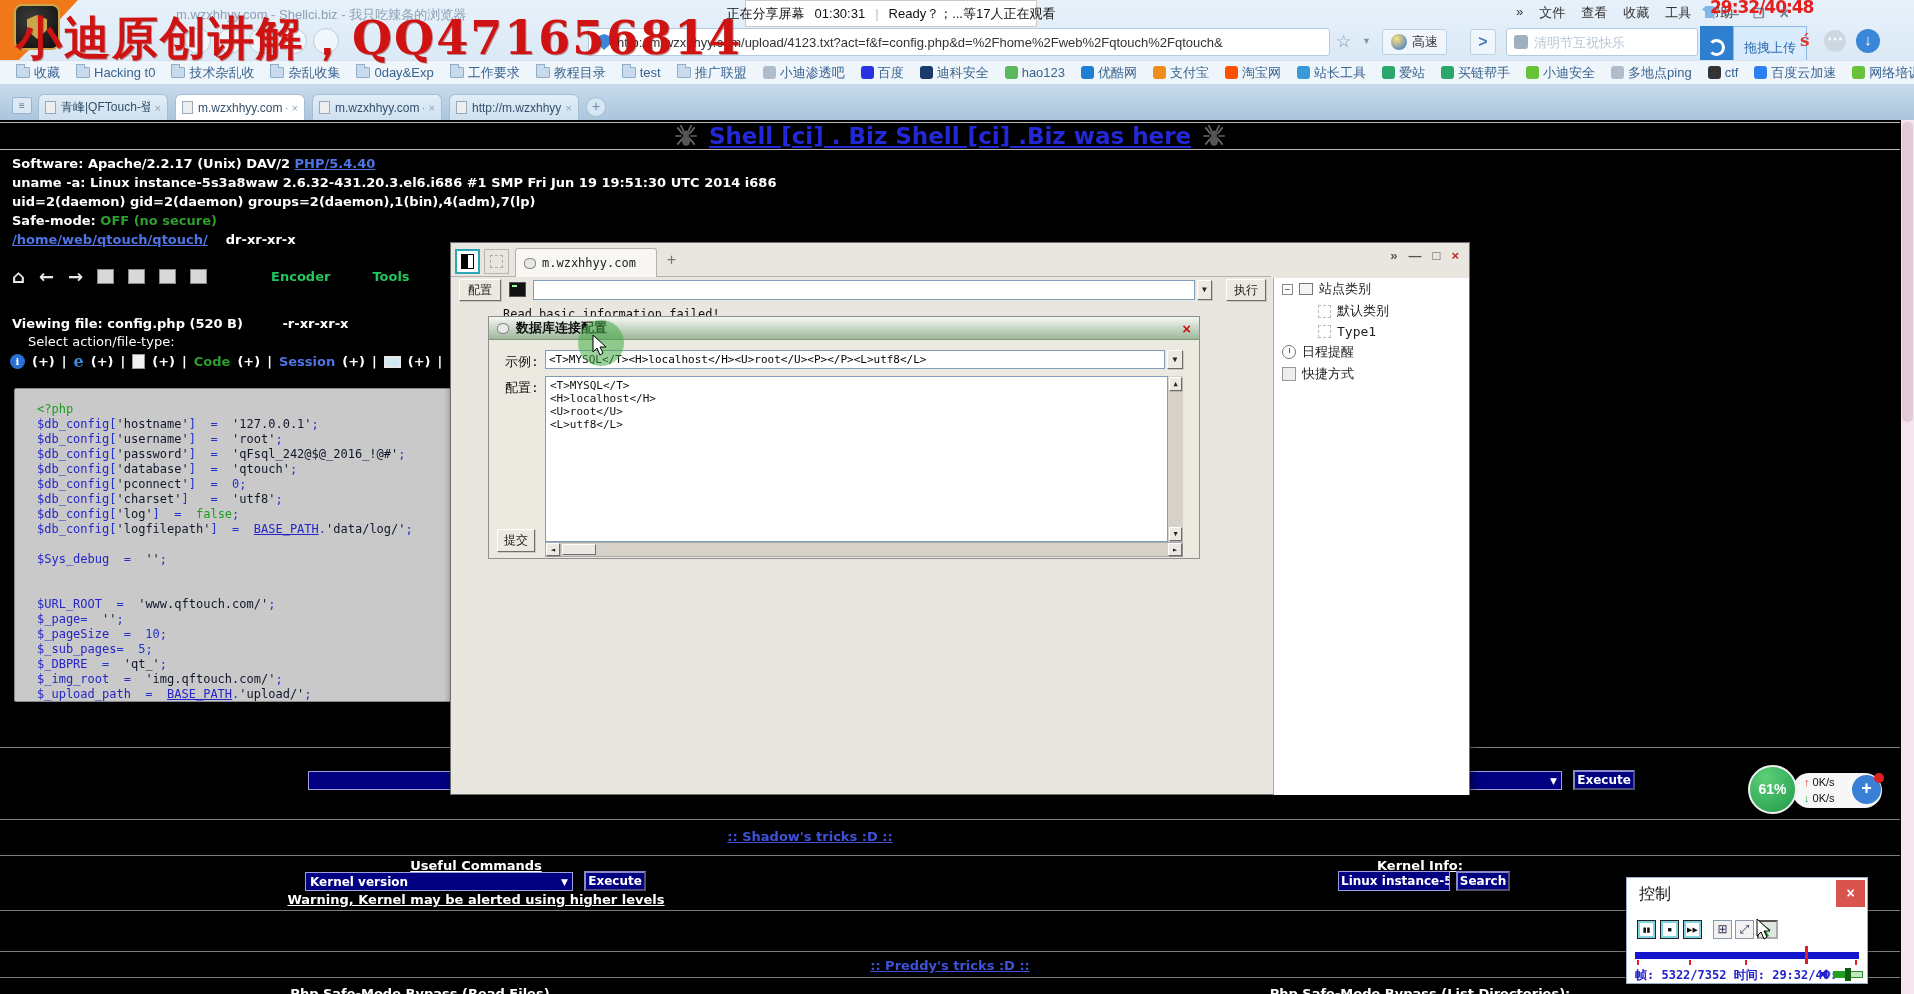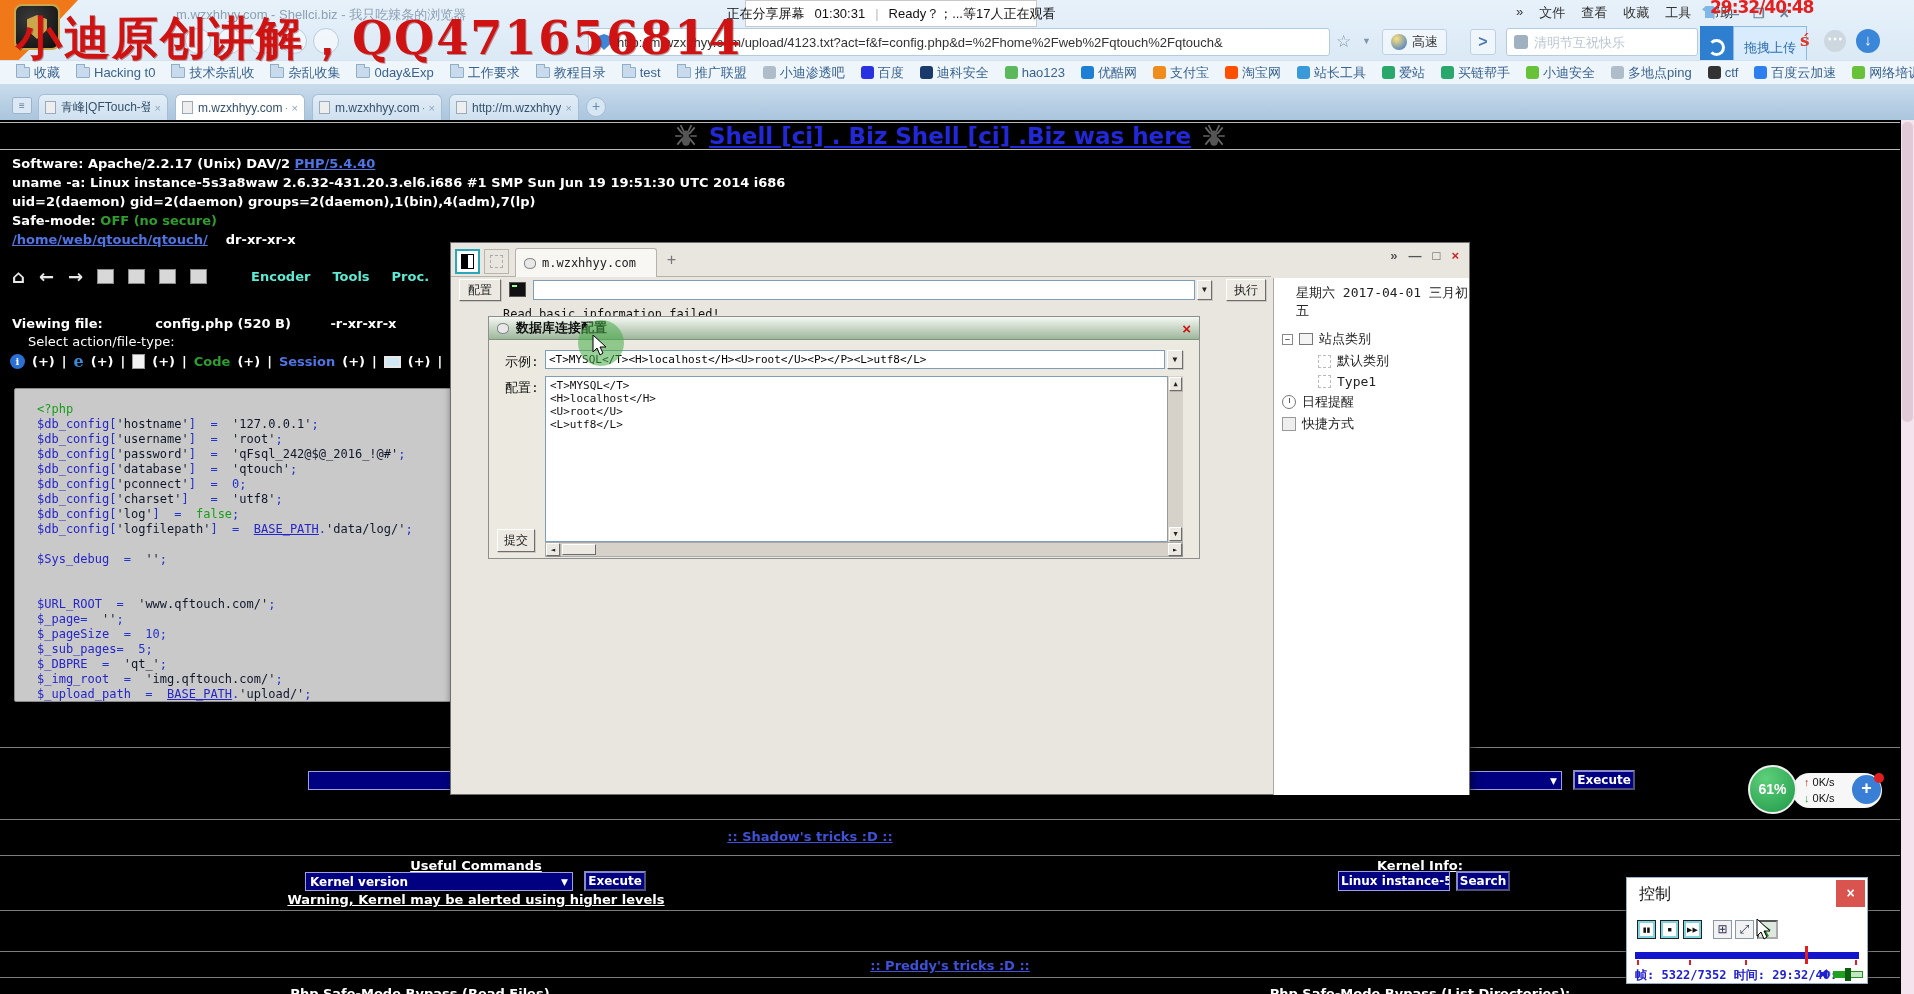--- a/index.html
+++ b/index.html
@@ -101,23 +101,23 @@
     display:flex; align-items:center; justify-content:center; gap:10px; }
   #shell-title { color:#2228d8; font-size:23px; text-decoration:underline; white-space:nowrap; }
   .spider { width:26px; height:26px; }
   #info-block { position:absolute; left:12px; top:34px; line-height:19px; white-space:nowrap; }
   .lnk { color:#4f74e3; text-decoration:underline; }
   .green { color:#2e9e2e; }
   #icon-row { position:absolute; left:12px; top:146px; display:flex; align-items:center; gap:14px; }
   #icon-row .wicon { color:#e8e8e8; font-size:18px; }
   .box-icon { width:17px; height:15px; background:#d8d8d8; border:1px solid #888; }
   #nav-links { display:flex; gap:22px; margin-left:30px; }
-  #nav-links span { color:#5eead4; }
+  #nav-links span { color:#22c55e;margin-left:20px; }
   #viewing-line { position:absolute; left:12px; top:196px; white-space:nowrap; }
-  #viewing-line .vf { margin-left:48px; }
+  #viewing-line .vf { }
   #viewing-line .vp { margin-left:35px; }
   #select-line { position:absolute; left:28px; top:214px; font-weight:normal; }
   #action-row { position:absolute; left:10px; top:232px; display:flex; align-items:center; gap:7px;
     font-size:13px; white-space:nowrap; }
   .ai-info { width:15px; height:15px; border-radius:50%; background:#2a6fd4; color:#fff; font-size:10px;
     text-align:center; line-height:15px; font-family:"DejaVu Serif", serif; }
   .ai-ie { color:#3a8ad8; font-size:16px; font-family:"DejaVu Serif", serif; }
   .ai-page { width:13px; height:15px; background:#f2f2f2; border:1px solid #999; }
   .ai-mon { width:17px; height:12px; background:#cfe8f4; border:2px solid #e8e8e8; }
   .ai-note { width:13px; height:15px; background:#fff; border:1px solid #999; border-bottom:3px solid #d44; }
@@ -486,21 +486,21 @@
           <g stroke="#666" stroke-width="1.6" fill="none">
             <path d="M4 4 L9 10 M2 12 L8 12 M4 20 L9 14 M20 4 L15 10 M22 12 L16 12 M20 20 L15 14 M7 2 L10 8 M17 2 L14 8"></path>
           </g>
           <circle cx="12" cy="10" r="3" fill="#555"></circle>
           <ellipse cx="12" cy="16" rx="4" ry="5" fill="#555"></ellipse>
         </svg>
     </div>
 
     <div id="info-block">
       <div><span>Software: Apache/2.2.17 (Unix) DAV/2 </span><a class="lnk">PHP/5.4.40</a></div>
-      <div>uname -a: Linux instance-5s3a8waw 2.6.32-431.20.3.el6.i686 #1 SMP Sun Jun 19 19:51:30 UTC 2014 i686</div>
+      <div>uname -a: Linux instance-5s3a8waw 2.6.32-431.20.3.el6.i686 #1 SMP Fri Jun 19 19:51:30 UTC 2014 i686</div>
       <div>uid=2(daemon) gid=2(daemon) groups=2(daemon),1(bin),4(adm),7(lp)</div>
       <div><span>Safe-mode: </span><span class="green">OFF (no secure)</span></div>
       <div><a class="lnk">/home/web/qtouch/qtouch/</a><span style="margin-left:18px">dr-xr-xr-x</span></div>
     </div>
 
     <div id="icon-row">
       <span class="wicon">⌂</span>
       <span class="wicon">←</span>
       <span class="wicon">→</span>
       <span class="box-icon"></span>
@@ -629,21 +629,20 @@
     <div id="tw-toolbar">
       <div id="tw-config-btn" class="btn3d">配置</div>
       <div id="tw-term-icon"></div>
       <input id="tw-input" value="" style="">
       <div id="tw-input-drop" class="btn3d">▼</div>
       <div id="tw-run-btn" class="btn3d">执行</div>
     </div>
     <div id="tw-error">Read basic information failed!</div>
 
     <div id="tw-sidebar">
-      <div id="tw-date">星期六 2017-04-01 三月初五</div>
       <div id="side-tree">
           <div class="tree-row">
             <span class="t-expander">−</span>
             <span class="t-cat"></span>
             <span>站点类别</span>
           </div>
           <div class="tree-row lvl1">
             <span class="t-dashed"></span>
             <span>默认类别</span>
           </div>

